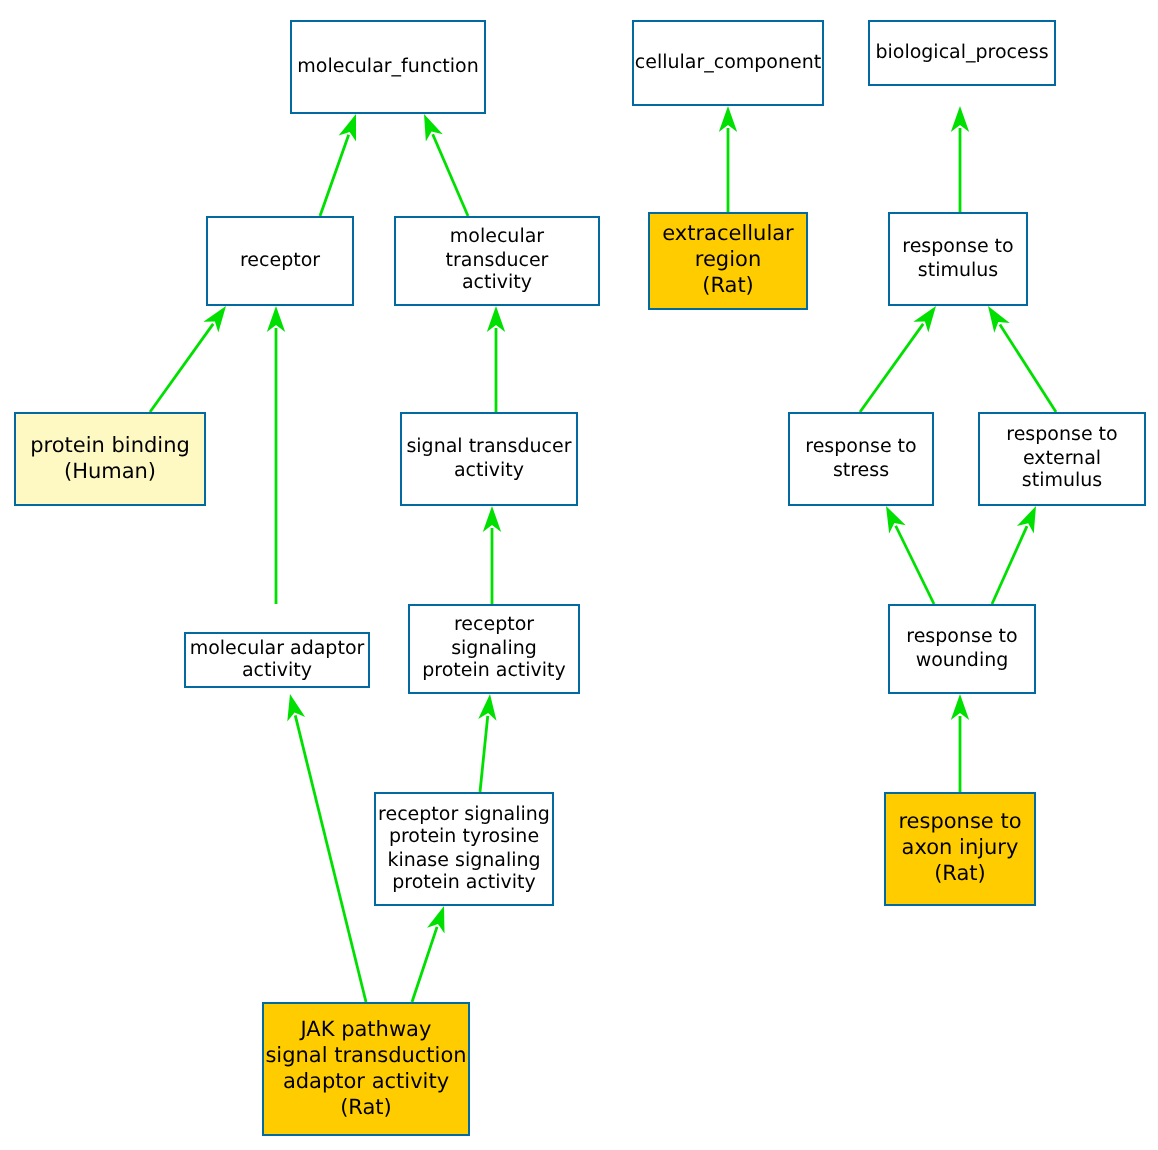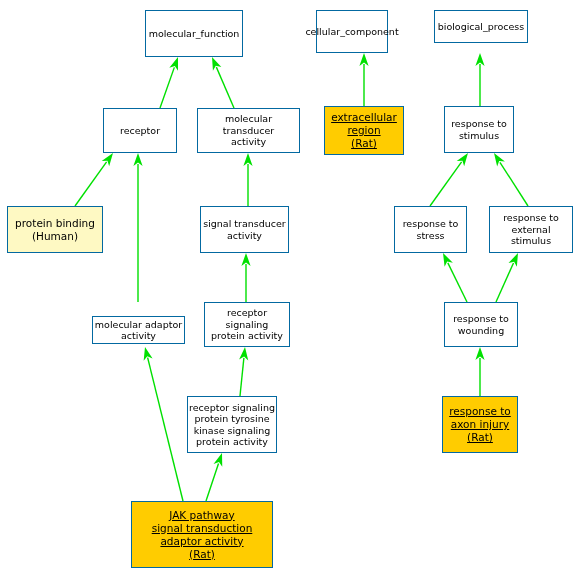--- a/index.html
+++ b/index.html
@@ -15,21 +15,21 @@
     justify-content:center;
     text-align:center;
     font-size:9.5px;
     line-height:11.5px;
     color:#000000;
     white-space:pre-line;
     letter-spacing:0px;
     z-index:5;
   }
   .node.root{font-size:9.5px;}
-  .node.rat{background:#FFCC00;font-size:10.5px;line-height:13px;text-decoration:underline;}
+  .node.rat{background:#FFCC00;font-size:10.5px;line-height:13px;}
   .node.human{background:#fef9c3;font-size:10.5px;line-height:13px;}
   svg#edges{position:absolute;left:0;top:0;width:579px;height:575px;z-index:1;}
   .edge{stroke:#00E000;stroke-width:1.4px;fill:none;}
   .arrowhead{fill:#00E000;}
 </style>
 </head>
 <body>
 
 <div id="canvas">
   <svg id="edges" viewBox="0 0 579 575">
@@ -93,21 +93,21 @@
         <line x1="206" y1="501" x2="218.52149457381478" y2="463.4355162785556" class="edge"></line>
         <polygon points="222,453 222.25298221281346,466.7875305983341 218.99583622284004,462.01249133147985 213.52509587074874,463.8782351509792" class="arrowhead"></polygon>
       </g>
       <g>
         <line x1="240" y1="396" x2="243.88334943185268" y2="357.9431755678439" class="edge"></line>
         <polygon points="245,347 248.2565591114697,360.3998068177681 244.03561996387276,356.450924354047 239.10408500018207,359.4658808880448" class="arrowhead"></polygon>
       </g>
     </svg>
   <div id="node-layer">
       <div class="node root" style="left: 145px; top: 10px; width: 98px; height: 47px;">molecular_function</div>
-      <div class="node root" style="left: 316px; top: 10px; width: 72px; height: 43px;">cellular_component</div>
+      <div class="node root" style="left: 316px; top: 10px; width: 96px; height: 43px;">cellular_component</div>
       <div class="node root" style="left: 434px; top: 10px; width: 94px; height: 33px;">biological_process</div>
       <div class="node term" style="left: 103px; top: 108px; width: 74px; height: 45px;">receptor</div>
       <div class="node term" style="left: 197px; top: 108px; width: 103px; height: 45px;">molecular transducer
 activity</div>
       <div class="node rat" style="left: 324px; top: 106px; width: 80px; height: 49px;">extracellular
 region
 (Rat)</div>
       <div class="node term" style="left: 444px; top: 106px; width: 70px; height: 47px;">response to
 stimulus</div>
       <div class="node human" style="left: 7px; top: 206px; width: 96px; height: 47px;">protein binding
@@ -124,18 +124,18 @@
 protein activity</div>
       <div class="node term" style="left: 444px; top: 302px; width: 74px; height: 45px;">response to
 wounding</div>
       <div class="node term" style="left: 187px; top: 396px; width: 90px; height: 57px;">receptor signaling
 protein tyrosine
 kinase signaling
 protein activity</div>
       <div class="node rat" style="left: 442px; top: 396px; width: 76px; height: 57px;">response to
 axon injury
 (Rat)</div>
-      <div class="node rat" style="left: 131px; top: 501px; width: 142px; height: 67px;">JAK pathway
+      <div class="node rat" style="left: 131px; top: 501px; width: 104px; height: 67px;">JAK pathway
 signal transduction
 adaptor activity
 (Rat)</div>
     </div>
 </div>
 
 </body></html>

